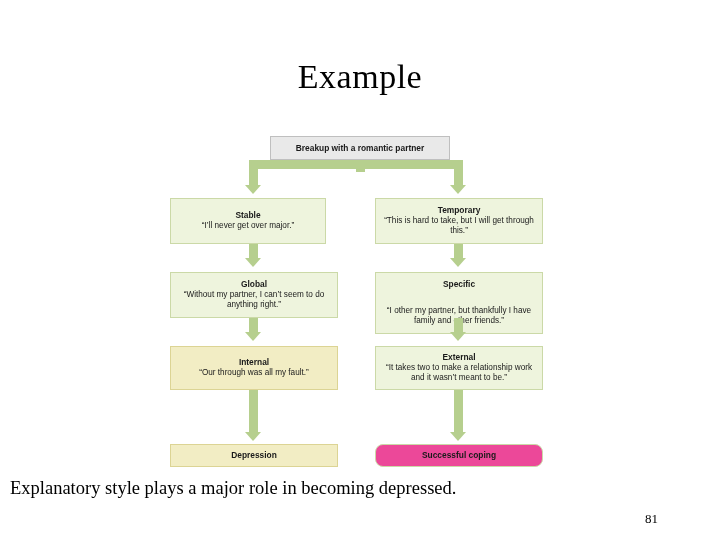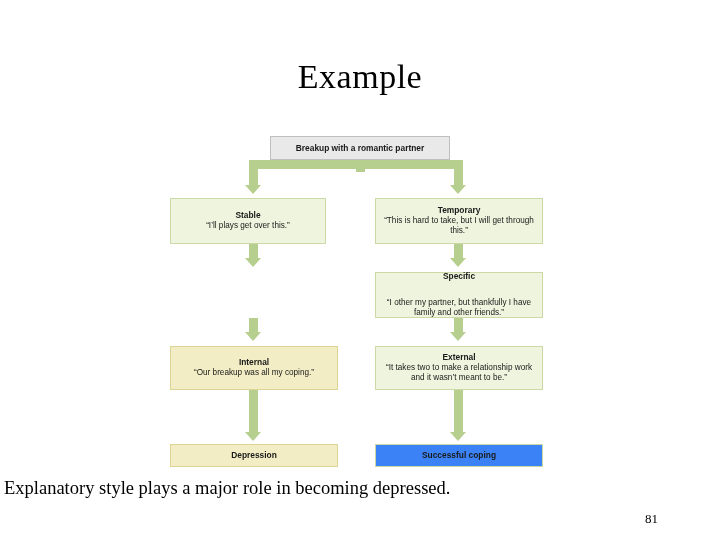--- a/index.html
+++ b/index.html
@@ -71,23 +71,24 @@
   .node.yellow {
     background: #f2edc4;
     border-color: #dcd494;
   }
   .node.outcome {
     background: #f2edc4;
     border-color: #dcd494;
     font-weight: bold;
   }
   .node.outcome-green {
-    background: #3b82f6;
+    background: #ec4899;
     border-color: #cbd9a7;
     font-weight: bold;
+    border-radius: 8px;
   }
   
   .arrow-v {
     position: absolute;
     width: 9px;
     background: #b6cf8e;
   }
   .arrow-head-down {
     position: absolute;
     width: 0;
@@ -96,21 +97,21 @@
     border-right: 8.5px solid transparent;
     border-top: 9px solid #b6cf8e;
   }
   .elbow-h {
     position: absolute;
     height: 9px;
     background: #b6cf8e;
   }
   .caption {
     position: absolute;
-    left: 4px;
+    left: 10px;
     top: 462px;
     width: 700px;
     font-family: "Liberation Serif", serif;
     font-size: 18.5px;
     color: #000000;
   }
   .page-number {
     position: absolute;
     right: 62px;
     top: 495px;
@@ -134,51 +135,55 @@
 
     <div class="arrow-v" style="left:195.5px; top:24px; height:12px;"></div>
     <div class="elbow-h" style="left:89px; top:24px; width:214px;"></div>
     <div class="arrow-v" style="left:89px; top:24px; height:25px;"></div>
     <div class="arrow-head-down" style="left:85px; top:49px;"></div>
     <div class="arrow-v" style="left:294px; top:24px; height:25px;"></div>
     <div class="arrow-head-down" style="left:290px; top:49px;"></div>
 
     <div class="node green" style="left:10px; top:62px; width:156px; height:46px;">
       <span class="head">Stable</span>
-      <span class="body">“I’ll plays get over this.”</span>
+      <span class="body">“I’ll never get over major.”</span>
     </div>
 
     <div class="arrow-v" style="left:89px; top:108px; height:14px;"></div>
     <div class="arrow-head-down" style="left:85px; top:122px;"></div>
 
+    <div class="node green" style="left:10px; top:136px; width:168px; height:46px;">
+      <span class="head">Global</span>
+      <span class="body">“Without my partner, I can’t seem to do anything right.”</span>
+    </div>
 
     <div class="arrow-v" style="left:89px; top:182px; height:14px;"></div>
     <div class="arrow-head-down" style="left:85px; top:196px;"></div>
 
     <div class="node yellow" style="left:10px; top:210px; width:168px; height:44px;">
       <span class="head">Internal</span>
-      <span class="body">“Our breakup was all my coping.”</span>
+      <span class="body">“Our through was all my fault.”</span>
     </div>
 
     <div class="arrow-v" style="left:89px; top:254px; height:42px;"></div>
     <div class="arrow-head-down" style="left:85px; top:296px;"></div>
 
     <div class="node green" style="left:215px; top:62px; width:168px; height:46px;">
       <span class="head">Temporary</span>
       <span class="body">“This is hard to take, but I will get through this.”</span>
     </div>
 
     <div class="node outcome" style="left:10px; top:308px; width:168px; height:23px;">
       <span class="head">Depression</span>
     </div>
 
     <div class="arrow-v" style="left:294px; top:108px; height:14px;"></div>
     <div class="arrow-head-down" style="left:290px; top:122px;"></div>
 
-    <div class="node green" style="left:215px; top:136px; width:168px; height:46px;gap:16px;">
+    <div class="node green" style="left:215px; top:136px; width:168px; height:62px;gap:16px;">
       <span class="head">Specific</span>
       <span class="body">“I other my partner, but thankfully I have family and other friends.”</span>
     </div>
 
     <div class="arrow-v" style="left:294px; top:182px; height:14px;"></div>
     <div class="arrow-head-down" style="left:290px; top:196px;"></div>
 
     <div class="node green" style="left:215px; top:210px; width:168px; height:44px;">
       <span class="head">External</span>
       <span class="body">“It takes two to make a relationship work and it wasn’t meant to be.”</span>

